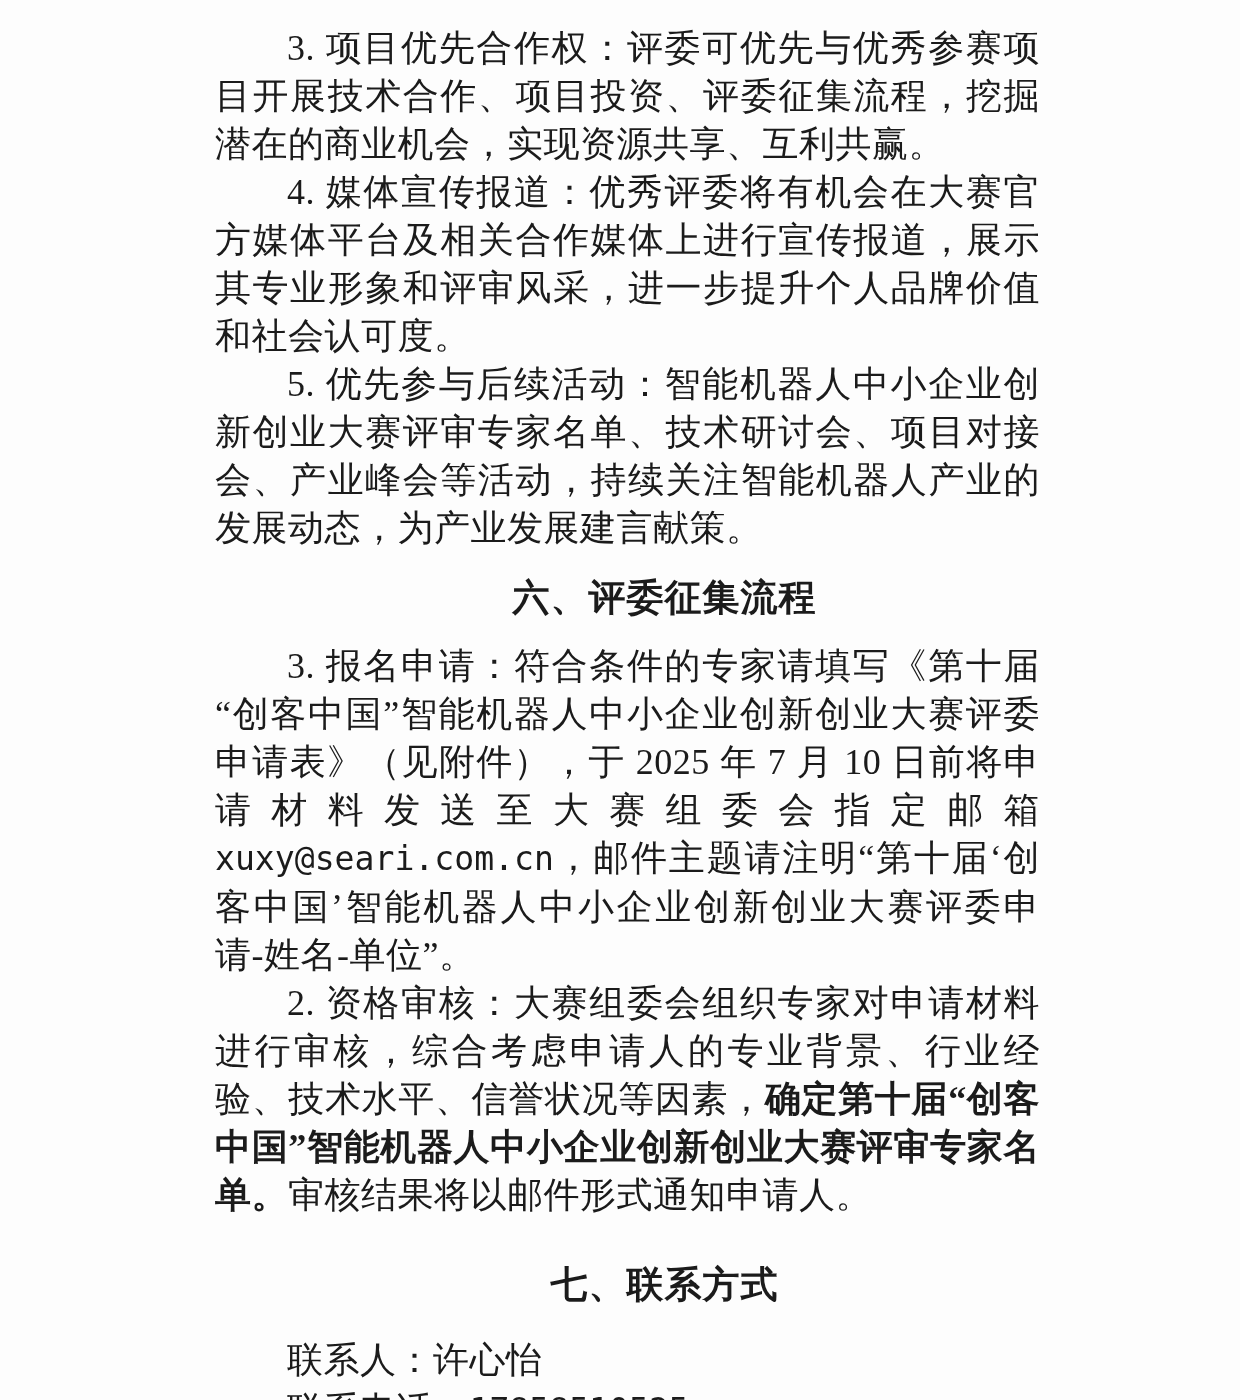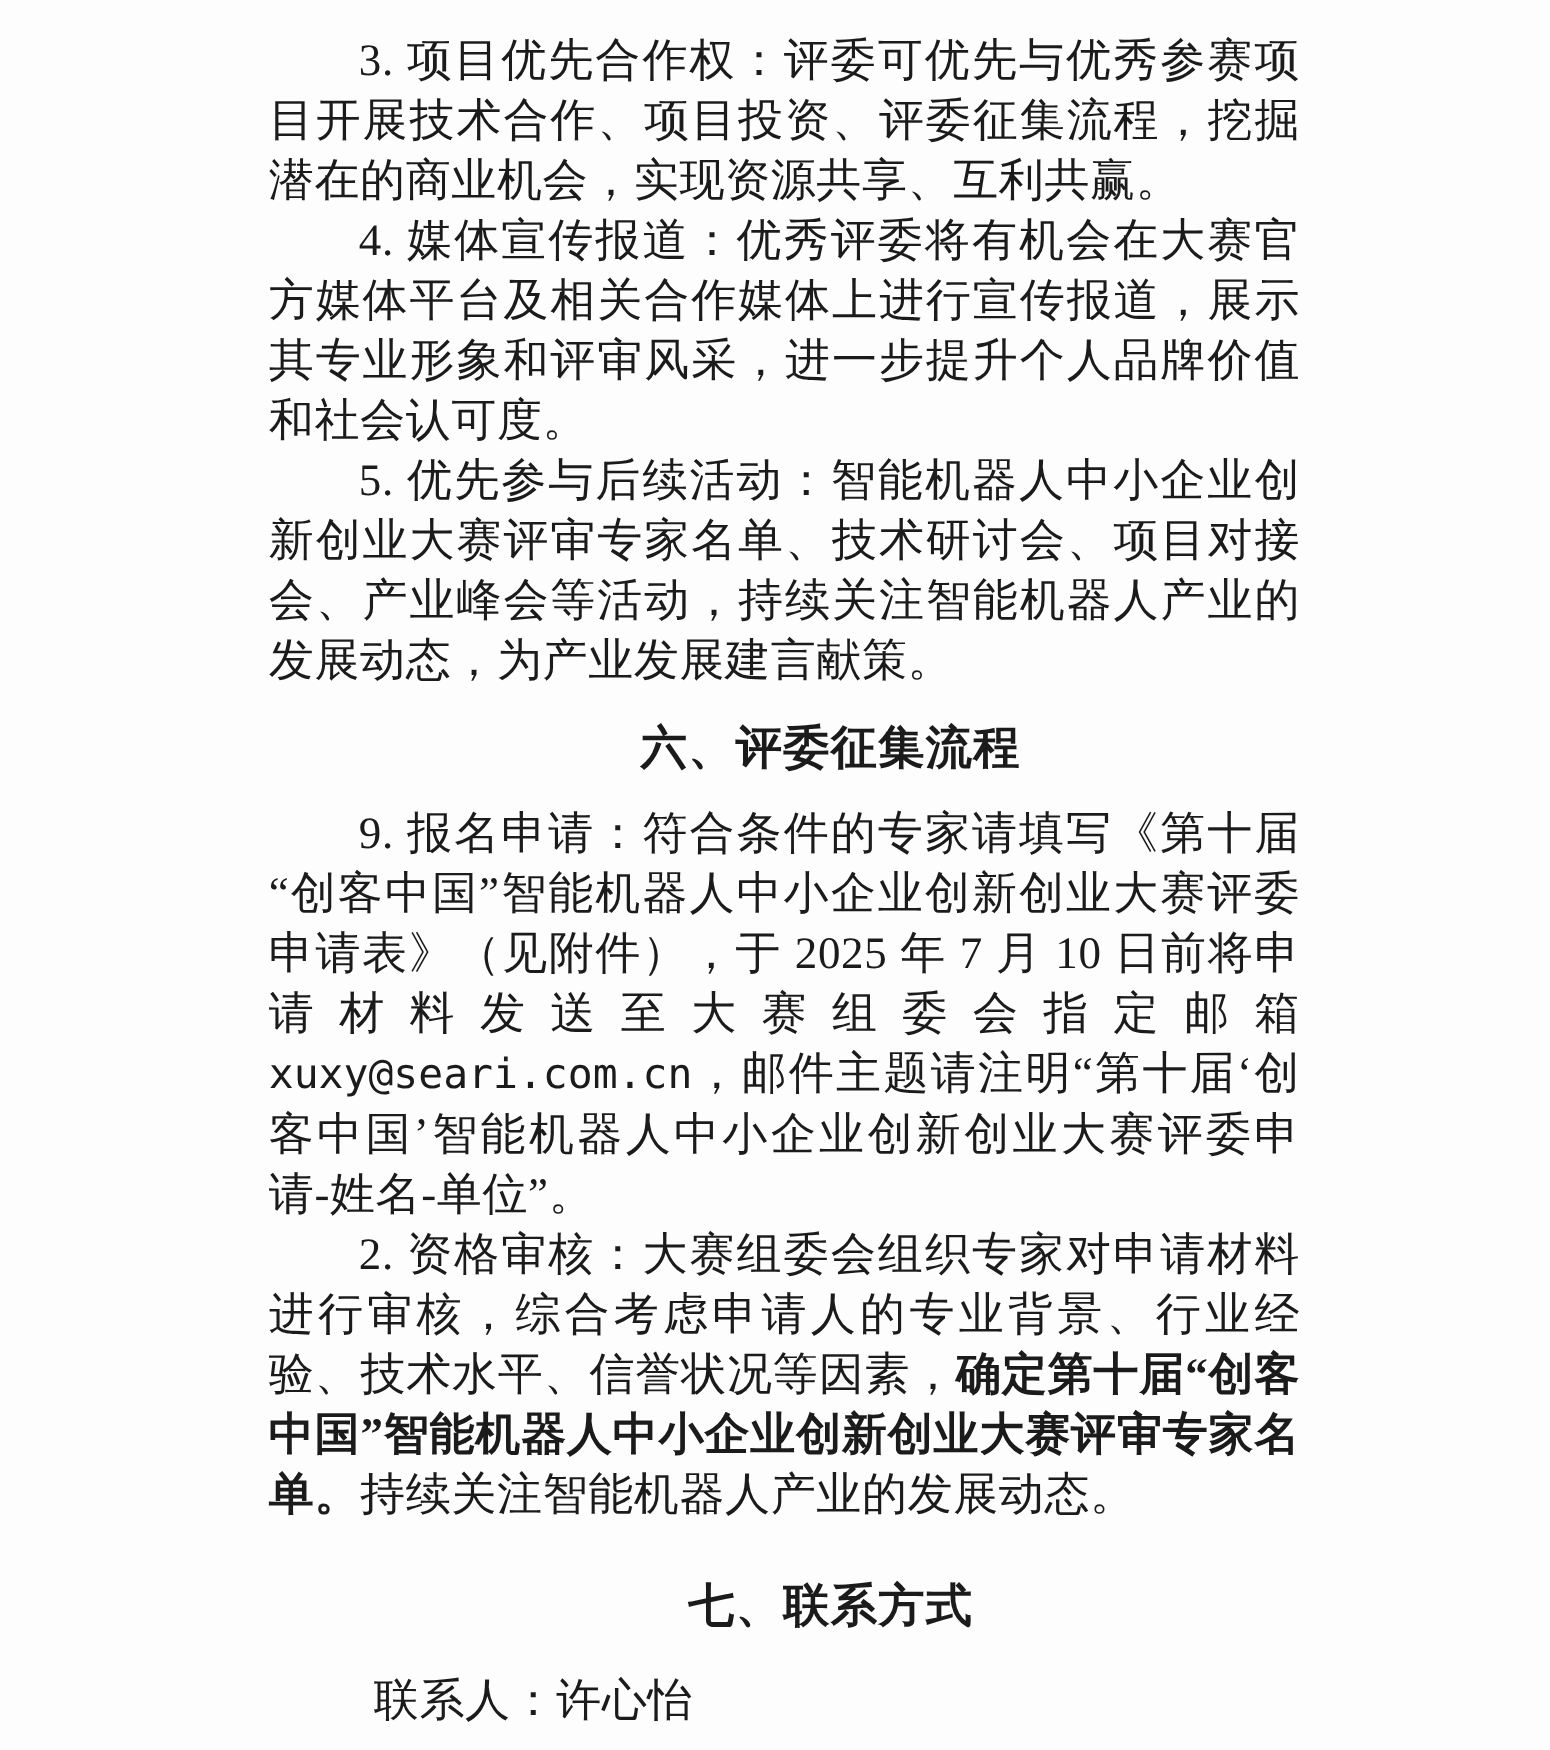--- a/index.html
+++ b/index.html
@@ -54,21 +54,21 @@
     font-family: "DejaVu Sans Mono", "Liberation Mono", monospace;
     font-size: 0.92em;
     letter-spacing: 0;
   }
   .contact-line {
     font-family: "Liberation Serif", "DejaVu Serif", serif;
     font-size: 36px;
     line-height: 50px;
     text-indent: 2em;
     letter-spacing: 0.5px;
-    margin: 12px;
+    margin: 0;
   }
 </style>
 </head>
 <body>
 
 <div class="page">
 
   <p class="body-para">
     <span class="lead">3. 项目优先合作权：</span><span>评委可优先与优秀参赛项目开展技术合作、项目投资、评委征集流程，挖掘潜在的商业机会，实现资源共享、互利共赢。</span>
   </p>
@@ -77,25 +77,25 @@
     <span class="lead">4. 媒体宣传报道：</span><span>优秀评委将有机会在大赛官方媒体平台及相关合作媒体上进行宣传报道，展示其专业形象和评审风采，进一步提升个人品牌价值和社会认可度。</span>
   </p>
 
   <p class="body-para">
     <span class="lead">5. 优先参与后续活动：</span><span>智能机器人中小企业创新创业大赛评审专家名单、技术研讨会、项目对接会、产业峰会等活动，持续关注智能机器人产业的发展动态，为产业发展建言献策。</span>
   </p>
 
   <h2 class="section-heading">六、评委征集流程</h2>
 
   <p class="body-para">
-    <span class="lead">9. 报名申请：</span><span>符合条件的专家请填写《第十届“创客中国”智能机器人中小企业创新创业大赛评委申请表》（见附件），于 2025 年 7 月 10 日前将申请材料发送至大赛组委会指定邮箱 </span><span class="mono">xuxy@seari.com.cn</span><span>，邮件主题请注明“第十届‘创客中国’智能机器人中小企业创新创业大赛评委申请-姓名-单位”。</span>
+    <span class="lead">3. 报名申请：</span><span>符合条件的专家请填写《第十届“创客中国”智能机器人中小企业创新创业大赛评委申请表》（见附件），于 2025 年 7 月 10 日前将申请材料发送至大赛组委会指定邮箱 </span><span class="mono">xuxy@seari.com.cn</span><span>，邮件主题请注明“第十届‘创客中国’智能机器人中小企业创新创业大赛评委申请-姓名-单位”。</span>
   </p>
 
   <p class="body-para">
-    <span class="lead">2. 资格审核：</span><span>大赛组委会组织专家对申请材料进行审核，综合考虑申请人的专业背景、行业经验、技术水平、信誉状况等因素，</span><span class="bold-run">确定第十届“创客中国”智能机器人中小企业创新创业大赛评审专家名单。</span><span>持续关注智能机器人产业的发展动态。</span>
+    <span class="lead">2. 资格审核：</span><span>大赛组委会组织专家对申请材料进行审核，综合考虑申请人的专业背景、行业经验、技术水平、信誉状况等因素，</span><span class="bold-run">确定第十届“创客中国”智能机器人中小企业创新创业大赛评审专家名单。</span><span>审核结果将以邮件形式通知申请人。</span>
   </p>
 
   <h2 class="section-heading contact-heading">七、联系方式</h2>
 
   <p class="contact-line">
     <span>联系人：</span><span>许心怡</span>
   </p>
 
   <p class="contact-line">
     <span>联系电话：</span><span class="mono">17858510525</span>

